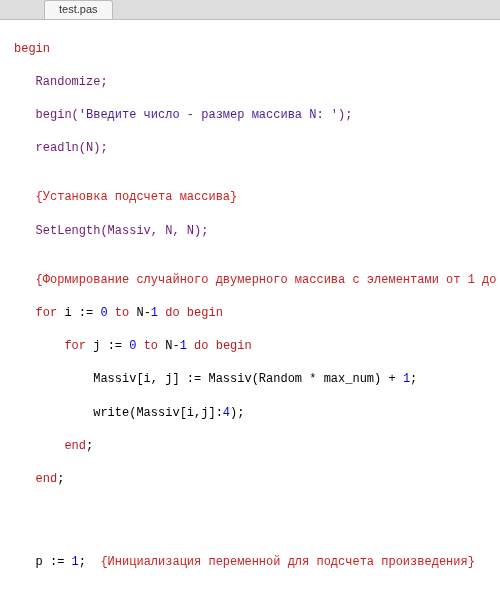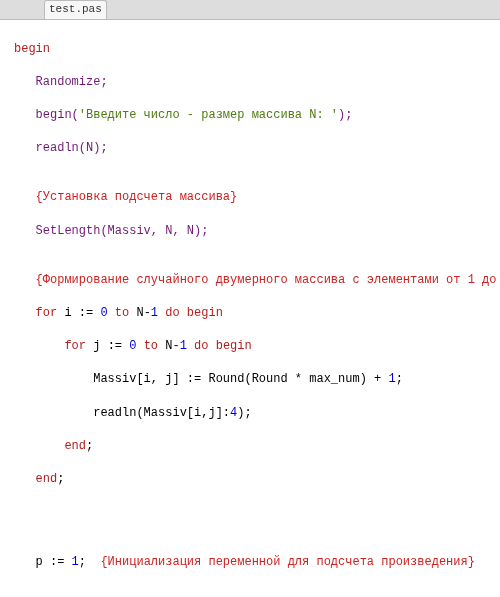--- a/index.html
+++ b/index.html
@@ -13,37 +13,37 @@
     background: #ddd;
     height: 20px;
     display: flex;
     border-bottom: 1px solid #bbb;
     padding-left: 44px;
   }
   .tab {
     background: #f7f7f7;
     border: 1px solid #bbb;
     border-bottom: none;
-    padding: 2px 4px;
-    font-family: Liberation Mono, monospace;
+    padding: 2px 14px;
+    font-family: Liberation Sans, sans-serif;
     font-size: 11px;
     color: #333;
     border-radius: 3px 3px 0 0;
   }
   .editor {
     background: #fff;
     padding: 4px 0 8px 14px;
     line-height: 1.38;
     white-space: pre;
     overflow: hidden;
   }
   .editor .l { display: block; }
   .kw { color: #b91c1c; font-weight: normal; }
   .num { color: #0000d8; }
-  .str { color: #4d7c0f; }
+  .str { color: #4c1d95; }
   .cm { color: #cc2222; }
   .id { color: #701a75; }
 </style>
 </head>
 <body>
 
 <div class="tabbar">
   <div class="tab">test.pas</div>
 </div>
 
@@ -52,22 +52,22 @@
 <span class="l"><span class="id">   Randomize;</span></span>
 <span class="l"><span class="id">   begin(</span><span class="str">'Введите число - размер массива N: '</span><span class="id">);</span></span>
 <span class="l"><span class="id">   readln(N);</span></span>
 <span class="l"><span></span></span>
 <span class="l"><span class="cm">   {Установка подсчета массива}</span></span>
 <span class="l"><span class="id">   SetLength(Massiv, N, N);</span></span>
 <span class="l"><span></span></span>
 <span class="l"><span class="cm">   {Формирование случайного двумерного массива с элементами от 1 до 100</span></span>
 <span class="l"><span>   </span><span class="kw">for</span><span> i := </span><span class="num">0</span><span> </span><span class="kw">to</span><span> N-</span><span class="num">1</span><span> </span><span class="kw">do begin</span></span>
 <span class="l"><span>       </span><span class="kw">for</span><span> j := </span><span class="num">0</span><span> </span><span class="kw">to</span><span> N-</span><span class="num">1</span><span> </span><span class="kw">do begin</span></span>
-<span class="l"><span>           Massiv[i, j] := Round(Round * max_num) + </span><span class="num">1</span><span>;</span></span>
-<span class="l"><span>           readln(Massiv[i,j]:</span><span class="num">4</span><span>);</span></span>
+<span class="l"><span>           Massiv[i, j] := Massiv(Random * max_num) + </span><span class="num">1</span><span>;</span></span>
+<span class="l"><span>           write(Massiv[i,j]:</span><span class="num">4</span><span>);</span></span>
 <span class="l"><span>       </span><span class="kw">end</span><span>;</span></span>
 <span class="l"><span>   </span><span class="kw">end</span><span>;</span></span>
 <span class="l"><span></span></span>
 <span class="l"><span></span></span>
 <span class="l"><span></span></span>
 <span class="l"><span>   p := </span><span class="num">1</span><span>;  </span><span class="cm">{Инициализация переменной для подсчета произведения}</span></span>
 <span class="l"><span></span></span>
 
 
 

